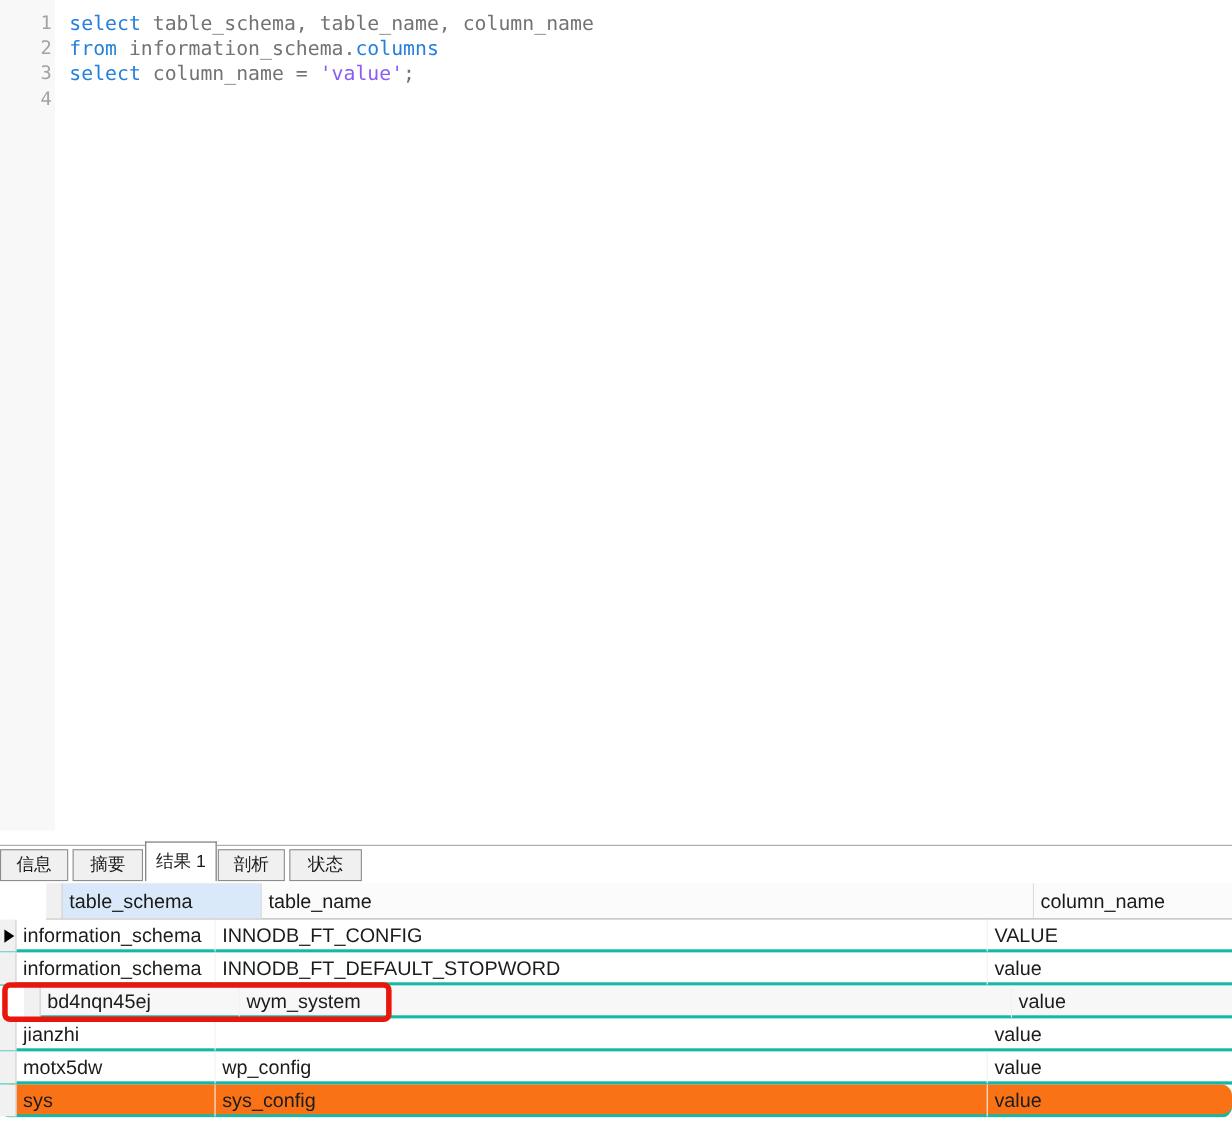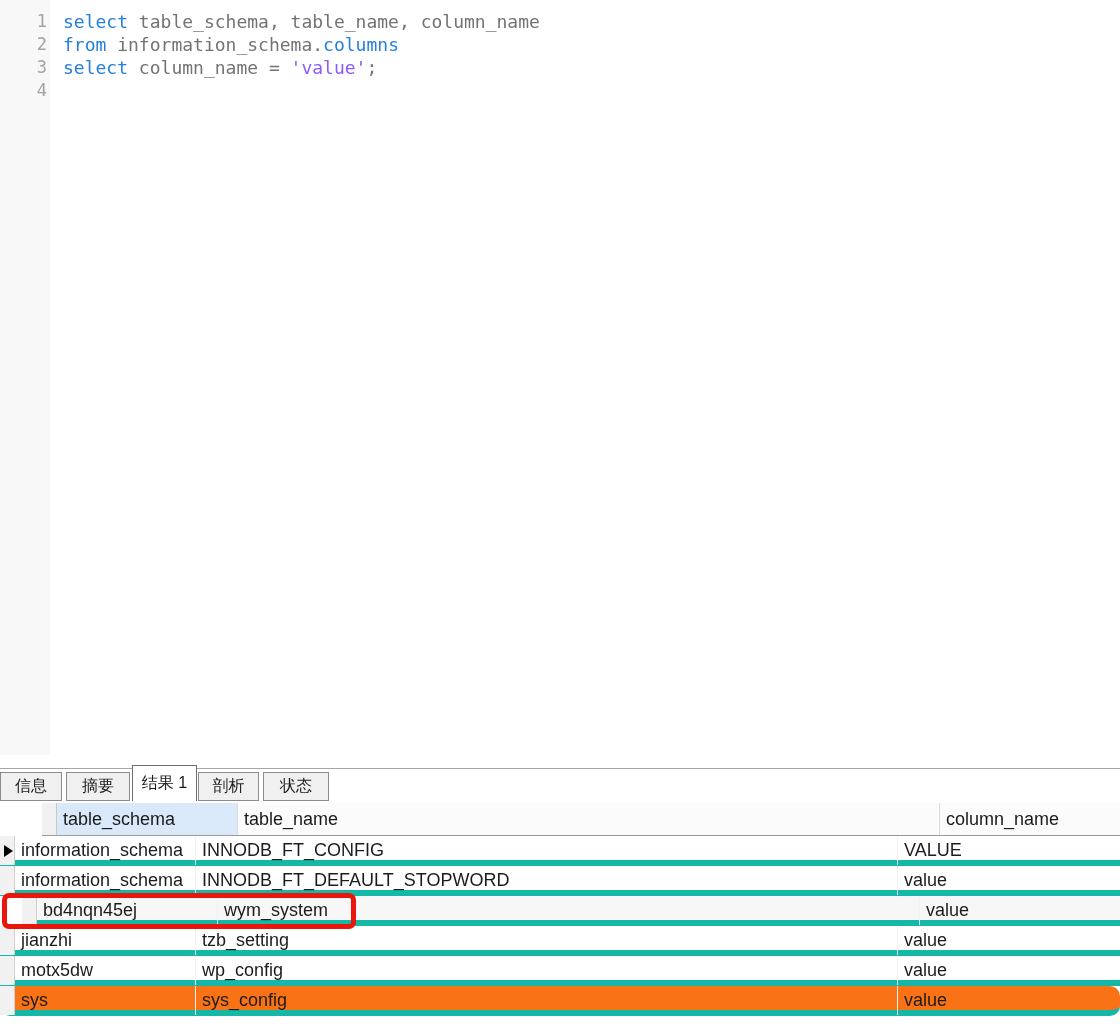--- a/index.html
+++ b/index.html
@@ -32,21 +32,21 @@
   
   .grid { position:absolute; top:803px; left:0; width:1120px; height:230px; background:#fff; }
   .grid-header { position:absolute; top:0; left:0; width:1120px; height:33px;
                  background:#fbfbfb; border-bottom:1px solid #9b9b9b;margin-left:42px; }
   .hcell { position:absolute; top:0; height:32px; display:flex; align-items:center;
            padding-left:6px; font-size:18px; color:#1a1a1a; border-right:1px solid #dcdcdc; }
   .hcorner { position:absolute; top:0; left:0; width:15px; height:32px; background:#f0f0f0;
              border-right:1px solid #c8c8c8; }
   .hcell.selected { background:#d9e9fa; }
 
-  .grid-row { position:absolute; left:0; width:1120px; height:30px; border-bottom:6px solid #14b8a6; background:#ffffff; }
+  .grid-row { position:absolute; left:0; width:1120px; height:30px; border-bottom:3px solid #14b8a6; background:#ffffff; }
   .grid-row.shaded { background:#f7f7f7; }
   .grid-row.hovered { background:#f97316;border-radius:10px; }
   .rgutter { position:absolute; top:0; left:0; width:15px; height:29px; background:#f1f1f1;
              border-right:1px solid #cfcfcf; display:flex; align-items:center; justify-content:center; }
   .row-marker { width:0; height:0; border-top:6px solid transparent; border-bottom:6px solid transparent;
                 border-left:9px solid #000; margin-left:2px; }
   .cell { position:absolute; top:0; height:29px; display:flex; align-items:center;
           padding-left:6px; font-size:18px; color:#1c1c1c; border-right:1px solid #f2f2f2;
           white-space:nowrap; overflow:hidden; }
 
@@ -125,21 +125,20 @@
   <div class="grid-row shaded" style="top:93px;margin-left:22px;">
     <div class="rgutter"></div>
     <div class="cell col1">bd4nqn45ej</div>
     <div class="cell col2">wym_system</div>
     <div class="cell col3">value</div>
   </div>
 
   <div class="grid-row" style="top:123px;padding-left:36px;">
     <div class="rgutter"></div>
     <div class="cell col1">jianzhi</div>
-    <div class="cell col2">tzb_setting</div>
     <div class="cell col3">value</div>
   </div>
 
   <div class="grid-row" style="top:153px;">
     <div class="rgutter"></div>
     <div class="cell col1">motx5dw</div>
     <div class="cell col2">wp_config</div>
     <div class="cell col3">value</div>
   </div>
 

